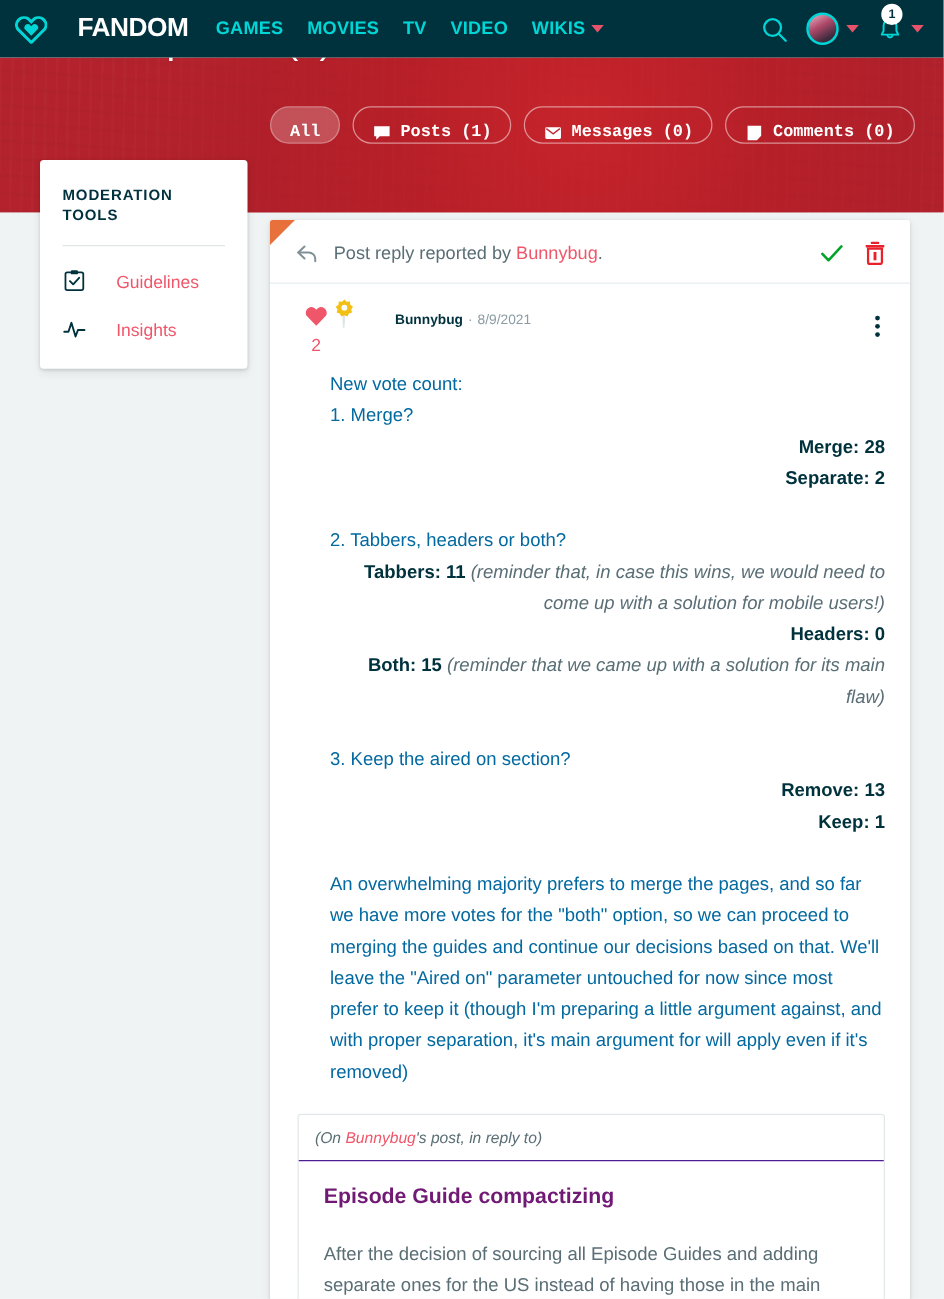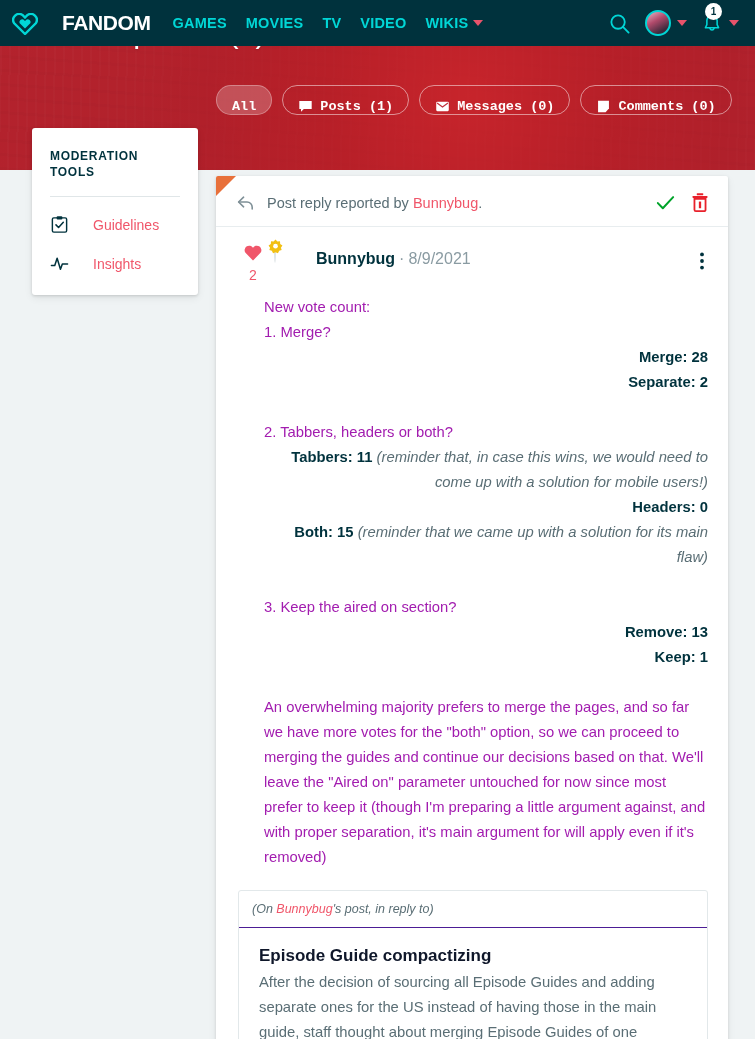--- a/index.html
+++ b/index.html
@@ -132,47 +132,47 @@
   .upvote-count { color: #f0566a; font-size: 14px; margin-top: 1px; }
   .avatar-box { position: relative; width: 32px; height: 32px; margin: 2px 10px 0 6px; flex-shrink: 0; }
   .avatar-post {
     width: 32px; height: 32px; border-radius: 50%;
     background: linear-gradient(160deg,#f3c3d4 0%,#d98fae 25%,#7c3d5c 55%,#2d2436 85%);
     border: 1px solid #dfe5e7;
   }
   .star-badge {
     position: absolute; top: -6px; left: -6px; width: 15px; height: 15px;
   }
-  .user-meta { padding-top: 7px; font-size: 16px; }
+  .user-meta { padding-top: 7px; font-size: 11px; }
   .uname-bold { color: #00323d; font-weight: bold; }
   .meta-dot { color: #8a9ba2; margin: 0 4px; }
   .timestamp { color: #8a9ba2; }
   .kebab { margin-left: auto; padding: 9px 6px 0 0; cursor: pointer; }
 
   
   .post-body { padding: 12px 20px 0 48px; }
   .post-body p {
-    font-size: 14.8px; line-height: 25px; color: #a21caf; margin: 0;
+    font-size: 14.8px; line-height: 25px; color: #0369a1; margin: 0;
   }
   .post-body p.b { color: #00323d; font-weight: bold; text-align: right; }
   .post-body .spacer { height: 25px; }
   .post-body em { font-style: italic; color: #5a6e75; font-weight: normal; }
 
   
   .quote {
     margin: 20px 20px 0 22px; border: 1px solid #e2e8ea; border-radius: 3px;
   }
   .quote-head {
     padding: 11px 13px; border-bottom: 1px solid #4c1d95;
     font-size: 12.5px; font-style: italic; color: #5a6e75;
   }
   .quote-head .uname { color: #f0566a; }
   .quote-body { padding: 18px 20px 10px 20px; }
   .quote-title {
-    font-size: 17px; font-weight: bold; color: #0f172a; margin-bottom: 4px;
+    font-size: 17px; font-weight: bold; color: #701a75; margin-bottom: 25px;
   }
   .quote-text { font-size: 14.8px; line-height: 25px; color: #5a6e75; }
 </style>
 </head>
 <body>
 
 <div class="page">
 
   <div class="globalnav">
     <div class="fandom-logo">

